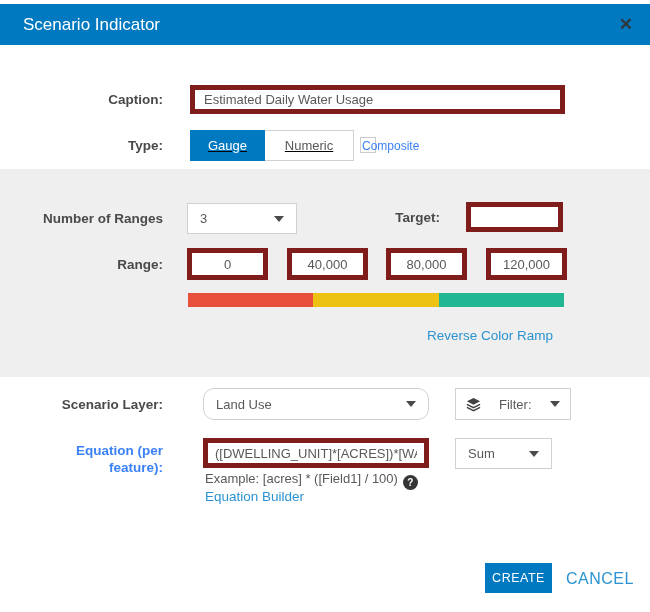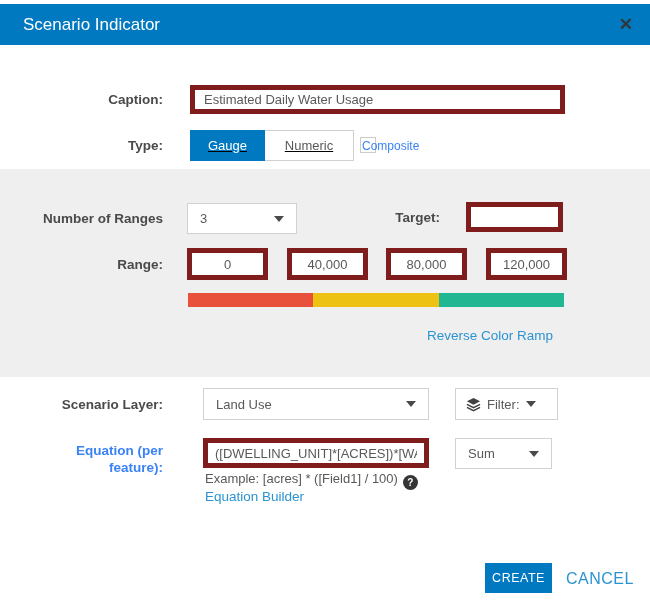--- a/index.html
+++ b/index.html
@@ -56,23 +56,23 @@
   
   .gray { position:absolute; left:0; top:169px; width:650px; height:208px; background:#efefef; }
 
   .ramp { position:absolute; left:188px; top:293px; width:376px; height:14px; display:flex; }
   .ramp-seg { flex:1; }
 
   .link { color:#2b93d1; font-size:13.5px; cursor:pointer; position:absolute; text-decoration:none; }
 
   
   .filter-btn {
-    position:absolute; left:455px; top:388px; width:103px; height:32px;
+    position:absolute; left:455px; top:388px; width:116px; height:32px;
     box-sizing:border-box; border:1px solid #d1d1d1; background:#fff;
-    display:flex; align-items:center; gap:6px; padding:0 10px;
+    display:flex; align-items:center; gap:18px; padding:0 10px;
     color:#595959; font-size:13px; cursor:pointer;
   }
 
   .example-text { position:absolute; left:205px; top:471px; font-size:13px; color:#595959; }
   .help {
     display:inline-flex; align-items:center; justify-content:center;
     width:15px; height:15px; border-radius:50%; background:#353535;
     color:#fff; font-size:10px; font-weight:700; margin-left:5px;
     vertical-align:-3px; cursor:pointer;
   }
@@ -128,21 +128,21 @@
 
   <div class="ramp">
     <div class="ramp-seg" style="background: rgb(232, 80, 60);"></div>
     <div class="ramp-seg" style="background: rgb(238, 194, 19);"></div>
     <div class="ramp-seg" style="background: rgb(35, 182, 147);"></div>
   </div>
 
   <a class="link" style="top:328px; right:97px;">Reverse Color Ramp</a>
 
   <div class="flabel" style="top:397px;">Scenario Layer:</div>
-  <div class="dropdown" style="left:203px; top:388px; width:226px; height:32px;">
+  <div class="dropdown" style="left:203px; top:388px; width:226px; height:32px;border-radius:11px;">
     <span class="val">Land Use</span>
     <span class="caret"></span>
   </div>
   <div class="filter-btn">
     <span style="display:inline-flex;">
       <svg width="15" height="15" viewBox="0 0 16 16">
         <path d="M8 1 L15 4.6 8 8.2 1 4.6 Z" fill="#424242"></path>
         <path d="M1 7.8 L8 11.4 15 7.8" fill="none" stroke="#424242" stroke-width="1.6"></path>
         <path d="M1 11 L8 14.6 15 11" fill="none" stroke="#424242" stroke-width="1.6"></path>
       </svg>

